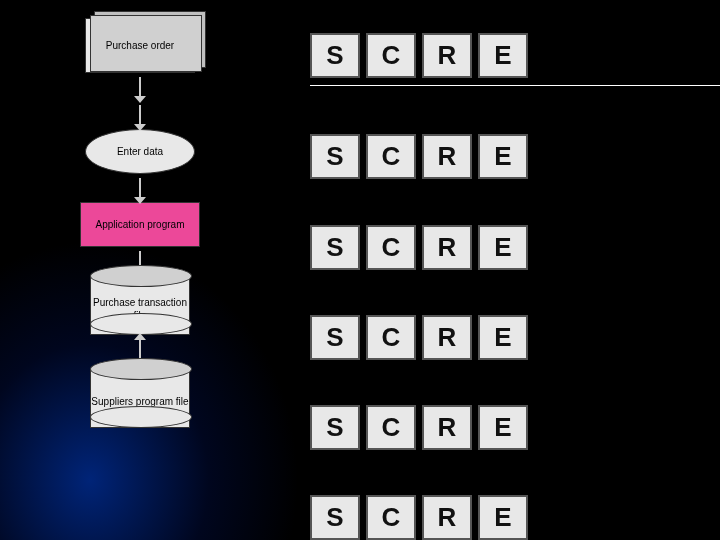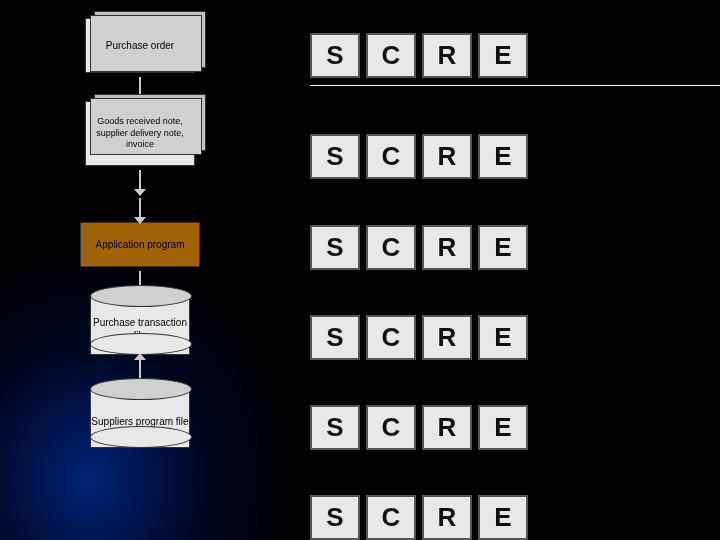--- a/index.html
+++ b/index.html
@@ -119,21 +119,21 @@
       justify-content: center;
       text-align: center;
       font-size: 10px;
       color: #000;
     }
 
     
     .rect-shape {
       width: 120px;
       height: 45px;
-      background: #a16207;
+      background: #ec4899;
       border: 1px solid #333;
       display: flex;
       align-items: center;
       justify-content: center;
       text-align: center;
       font-size: 10px;
       color: #000;
     }
 
     
@@ -266,30 +266,30 @@
     <div class="flow-item" style="margin-top:8px;">
       <div class="doc-shape">
         <span>Purchase order</span>
       </div>
     </div>
 
     <div style="display:flex;flex-direction:column;align-items:center;margin:4px 0 4px 0;">
       <div class="arrow-down"></div>
     </div>
 
-    <div class="flow-item">
-      <div class="doc-shape" style="height:65px;">
-        <span style="font-size:9px;line-height:1.3;">Goods received note, supplier delivery note, invoice</span>
-      </div>
-    </div>
 
     <div style="display:flex;flex-direction:column;align-items:center;margin:4px 0 4px 0;">
       <div class="arrow-down"></div>
     </div>
 
+    <div class="flow-item">
+      <div class="oval-shape">
+        <span>Enter data</span>
+      </div>
+    </div>
 
     <div style="display:flex;flex-direction:column;align-items:center;margin:4px 0 4px 0;">
       <div class="arrow-down"></div>
     </div>
 
     <div class="flow-item">
       <div class="rect-shape">
         <span>Application program</span>
       </div>
     </div>

